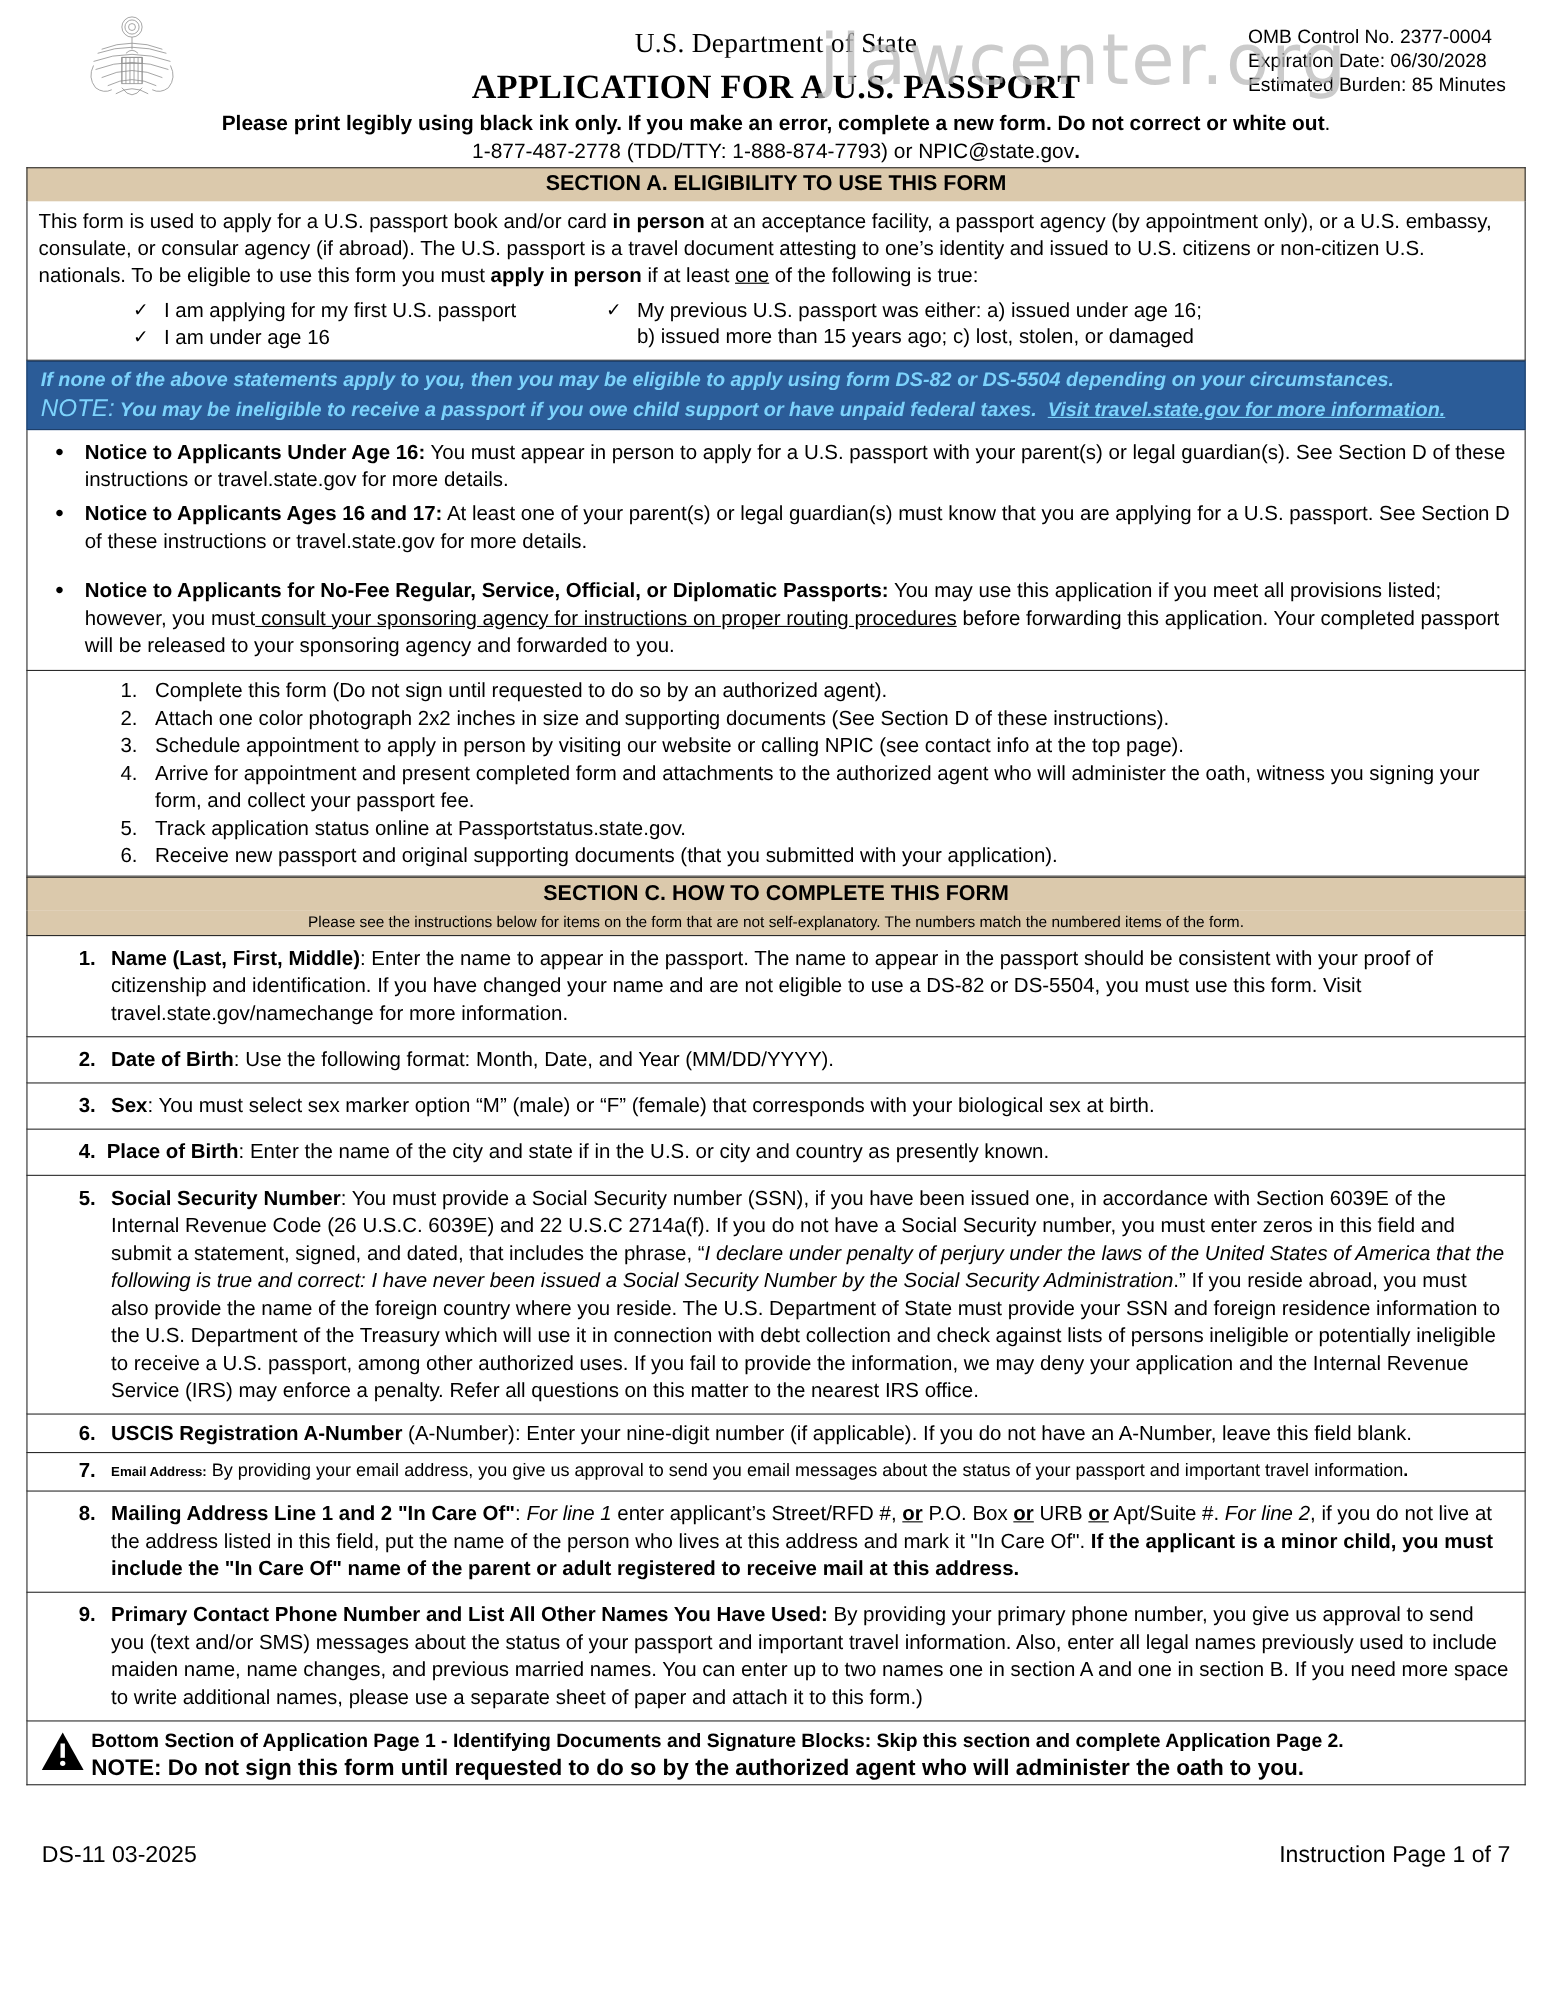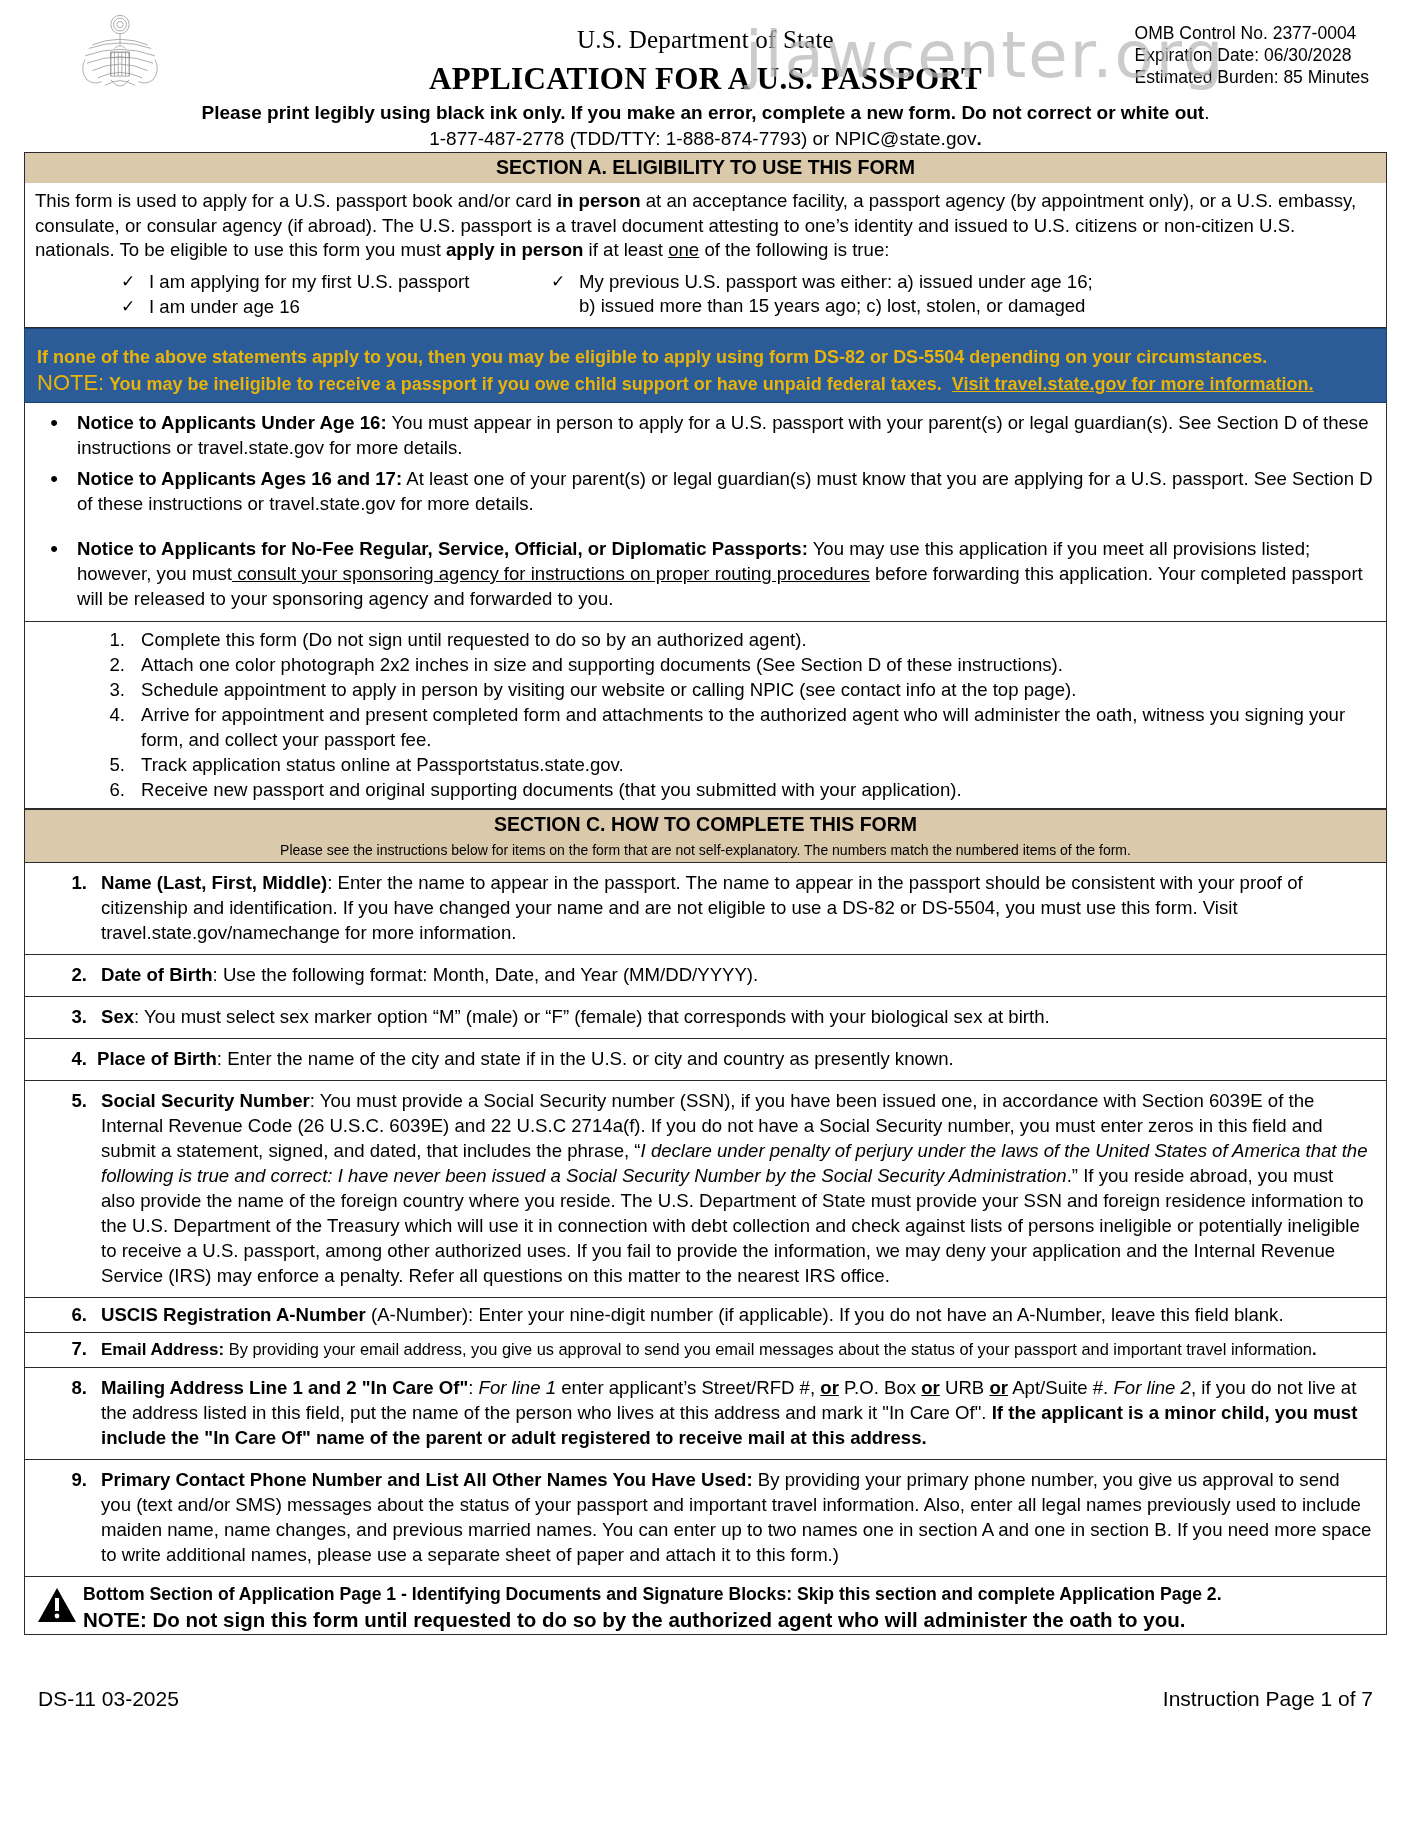--- a/index.html
+++ b/index.html
@@ -132,26 +132,27 @@
   .ck {
     width: 28px;
     flex: 0 0 28px;
     font-size: 17px;
   }
   .ckind { padding-left: 28px; }
 
   
   .bluenote {
     background: #2b5c98;
-    color: #eab308;
+    color: #7dd3fc;
     border: 1px solid #1d3f6b;
-    padding: 16px 12px 6px;
+    padding: 4px 12px 6px;
     font-size: 18px;
     line-height: 24px;
     font-weight: bold;
+    font-style: italic;
   }
   .bluenote .line2 { margin-top: 2px; }
   .bluenote .big {
     font-size: 22px;
     font-weight: normal;
   }
 
   
   .bullets {
     border: 1px solid #2b2b2b;
@@ -388,21 +389,21 @@
     <span class="itemtxt"><b>Social Security Number</b><span>: You must provide a Social Security number (SSN), if you have been issued one, in accordance with Section 6039E of the Internal Revenue Code (26 U.S.C. 6039E) and 22 U.S.C 2714a(f). If you do not have a Social Security number, you must enter zeros in this field and submit a statement, signed, and dated, that includes the phrase, “</span><i>I declare under penalty of perjury under the laws of the United States of America that the following is true and correct:  I have never been issued a Social Security Number by the Social Security Administration</i><span>.” If you reside abroad, you must also provide the name of the foreign country where you reside. The U.S. Department of State must provide your SSN and foreign residence information to the U.S. Department of the Treasury which will use it in connection with debt collection and check against lists of persons ineligible or potentially ineligible to receive a U.S. passport, among other authorized uses. If you fail to provide the information, we may deny your application and the Internal Revenue Service (IRS) may enforce a penalty. Refer all questions on this matter to the nearest IRS office.</span></span>
   </div>
 
   <div class="item tight">
     <span class="itemno">6.</span>
     <span class="itemtxt"><b>USCIS Registration A-Number</b><span> (A-Number): Enter your nine-digit number (if applicable). If you do not have an A-Number, leave this field blank.</span></span>
   </div>
 
   <div class="item small">
     <span class="itemno" style="font-size:18.6px">7.</span>
-    <span class="itemtxt"><b style="font-size:17px">Email Address:</b><span> By providing your email address, you give us approval to send you email messages about the status of your passport and important travel information</span><b>.</b></span>
+    <span class="itemtxt"><b style="font-size:12px">Email Address:</b><span> By providing your email address, you give us approval to send you email messages about the status of your passport and important travel information</span><b>.</b></span>
   </div>
 
   <div class="item">
     <span class="itemno">8.</span>
     <span class="itemtxt"><b>Mailing Address Line 1 and 2 "In Care Of"</b><span>: </span><i>For line 1</i><span> enter applicant’s Street/RFD #, </span><b><u>or</u></b><span> P.O. Box </span><b><u>or</u></b><span> URB </span><b><u>or</u></b><span> Apt/Suite #.  </span><i>For line 2</i><span>, if you do not live at the address listed in this field, put the name of the person who lives at this address and mark it "In Care Of". </span><b>If the applicant is a minor child, you must include the "In Care Of" name of the parent or adult registered to receive mail at this address.</b></span>
   </div>
 
   <div class="item">
     <span class="itemno">9.</span>
     <span class="itemtxt"><b>Primary Contact Phone Number and List All Other Names You Have Used:</b><span> By providing your primary phone number, you give us approval to send you (text and/or SMS) messages about the status of your passport and important travel information. Also, enter all legal names previously used to include maiden name, name changes, and previous married names. You can enter up to two names one in section A and one in section B. If you need more space to write additional names, please use a separate sheet of paper and attach it to this form.)</span></span>

